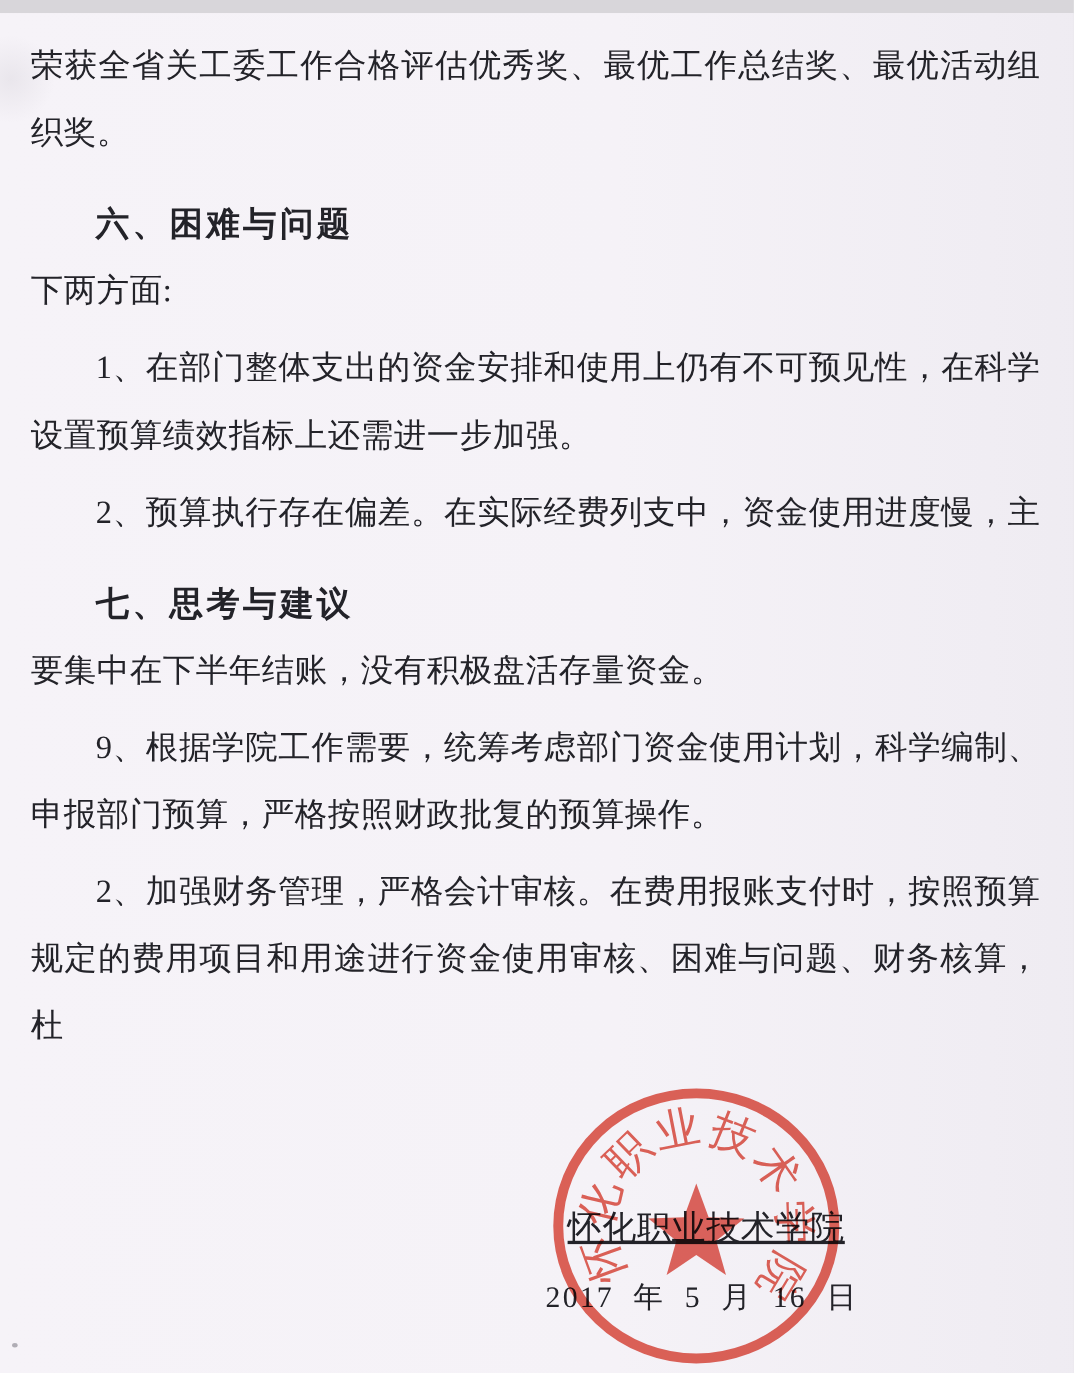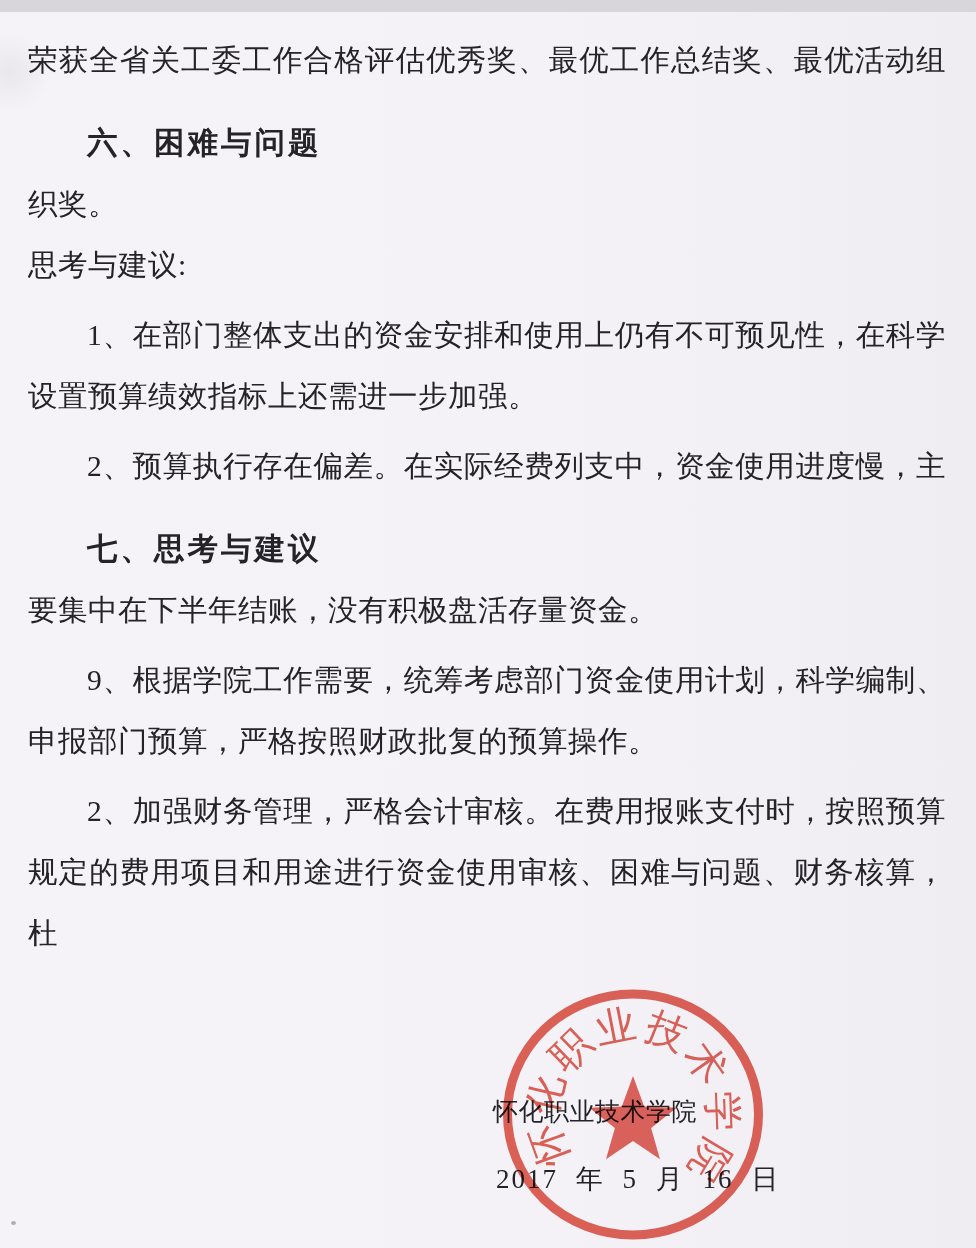--- a/index.html
+++ b/index.html
@@ -37,23 +37,24 @@
   .blk[data-kind="para-first"]{ text-indent:59px; margin-top:9px; }
   .blk[data-kind="heading"]{
     text-indent:59px;
     margin-top:22px;
     font-weight:bold;
     letter-spacing:3px;
     font-size:30.5px;
   }
   .blk[data-kind="heading"] + .blk[data-kind="para-first"]{ margin-top:3px; }
   #signature-name{
-    position:absolute; left:493px; top:1083px;
-    font-size:25px; letter-spacing:.5px;
+    position:absolute; left:516px; top:1083px;
+    font-size:31px; letter-spacing:.5px;
     z-index:2;
+    text-decoration:underline;
   }
   #signature-date{
     position:absolute; left:496px; top:1149px;
     font-size:27px; letter-spacing:2px; word-spacing:9px;
     z-index:2;
   }
   #seal{
     position:absolute; left:483px; top:953px;
     width:300px; height:300px;
     mix-blend-mode:multiply;
@@ -71,23 +72,23 @@
   }
   #speck1{ left:11px; top:1209px; }
 </style>
 </head>
 <body>
 
 <div id="page">
 
   <div id="textflow">
       <div class="blk fill" data-kind="continuation">荣获全省关工委工作合格评估优秀奖、最优工作总结奖、最优活动组</div>
+      <div class="blk" data-kind="body">织奖。</div>
       <div class="blk" data-kind="heading">六、困难与问题</div>
-      <div class="blk" data-kind="body">织奖。</div>
-      <div class="blk" data-kind="body">思考与建议:</div>
+      <div class="blk" data-kind="body">下两方面:</div>
       <div class="blk fill" data-kind="para-first">1、在部门整体支出的资金安排和使用上仍有不可预见性，在科学</div>
       <div class="blk" data-kind="body">设置预算绩效指标上还需进一步加强。</div>
       <div class="blk fill" data-kind="para-first">2、预算执行存在偏差。在实际经费列支中，资金使用进度慢，主</div>
       <div class="blk" data-kind="heading">七、思考与建议</div>
       <div class="blk" data-kind="body">要集中在下半年结账，没有积极盘活存量资金。</div>
       <div class="blk fill" data-kind="para-first">9、根据学院工作需要，统筹考虑部门资金使用计划，科学编制、</div>
       <div class="blk" data-kind="body">申报部门预算，严格按照财政批复的预算操作。</div>
       <div class="blk fill" data-kind="para-first">2、加强财务管理，严格会计审核。在费用报账支付时，按照预算</div>
       <div class="blk fill" data-kind="body">规定的费用项目和用途进行资金使用审核、困难与问题、财务核算，杜</div>
     </div>

